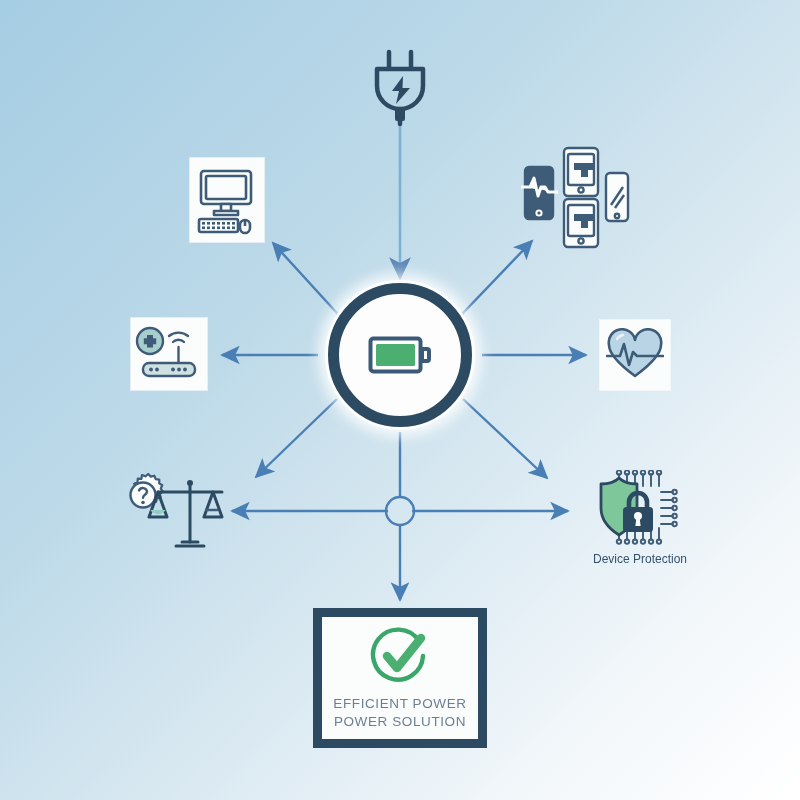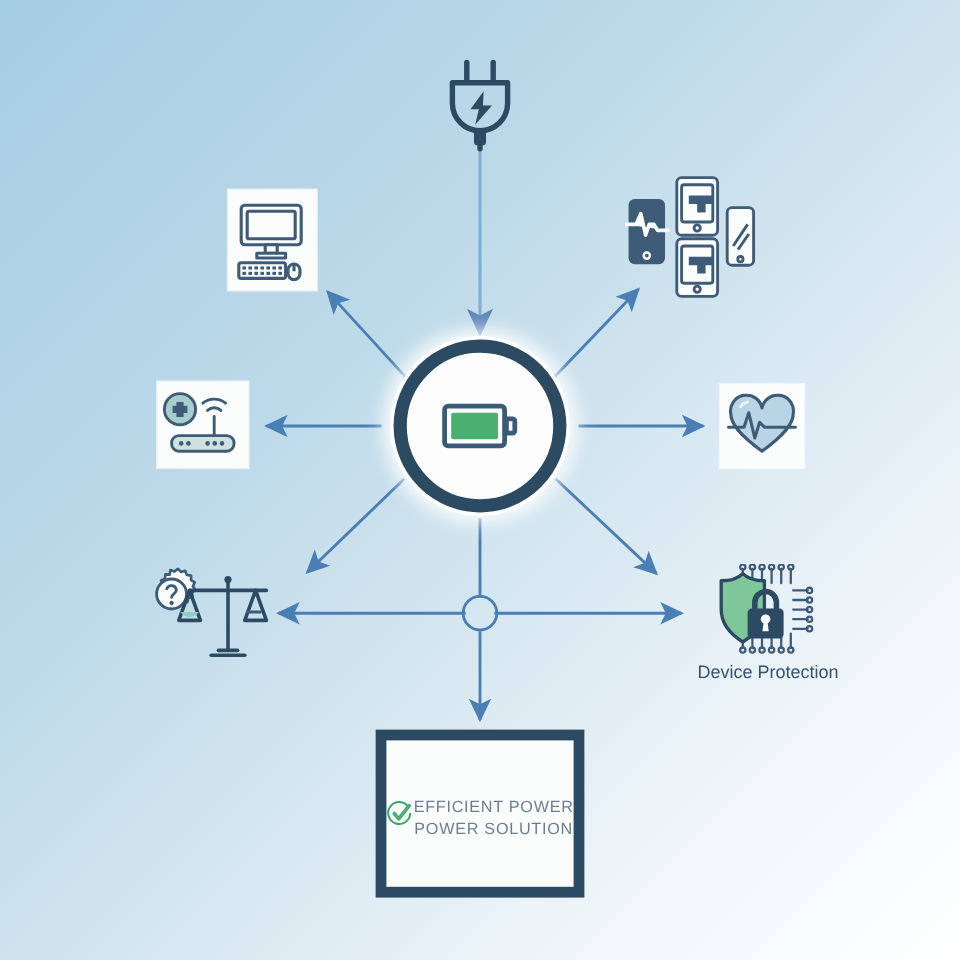--- a/index.html
+++ b/index.html
@@ -41,40 +41,40 @@
     border: 11px solid #2d4a63;
     background: #fdfdfd;
     display: flex; align-items: center; justify-content: center;
   }
 
   
   #solution-panel {
     left: 313px; top: 608px; width: 174px; height: 140px;
     border: 9px solid #2d4a63;
     background: #fbfcfc;
-    display: flex; flex-direction: row;
+    display: flex; flex-direction: column;
     align-items: center; justify-content: center;
     box-sizing: border-box;
   }
   #solution-text {
     margin-top: 8px;
     text-align: center;
     color: #6b7f94;
     font-size: 13.5px;
     letter-spacing: 0.6px;
     line-height: 1.35;
     font-weight: 500;
   }
   #solution-text div { white-space: nowrap; }
 
   #protection-label {
     left: 540px; top: 552px; width: 200px;
     text-align: center;
     color: #33526e;
-    font-size: 15px;
+    font-size: 12px;
   }
 </style>
 </head>
 <body>
 
 <div id="stage">
 
   <svg id="wires" viewBox="0 0 800 800">
     <defs>
       <marker id="ah" markerWidth="9" markerHeight="9" refX="7.4" refY="4.5" orient="auto">

